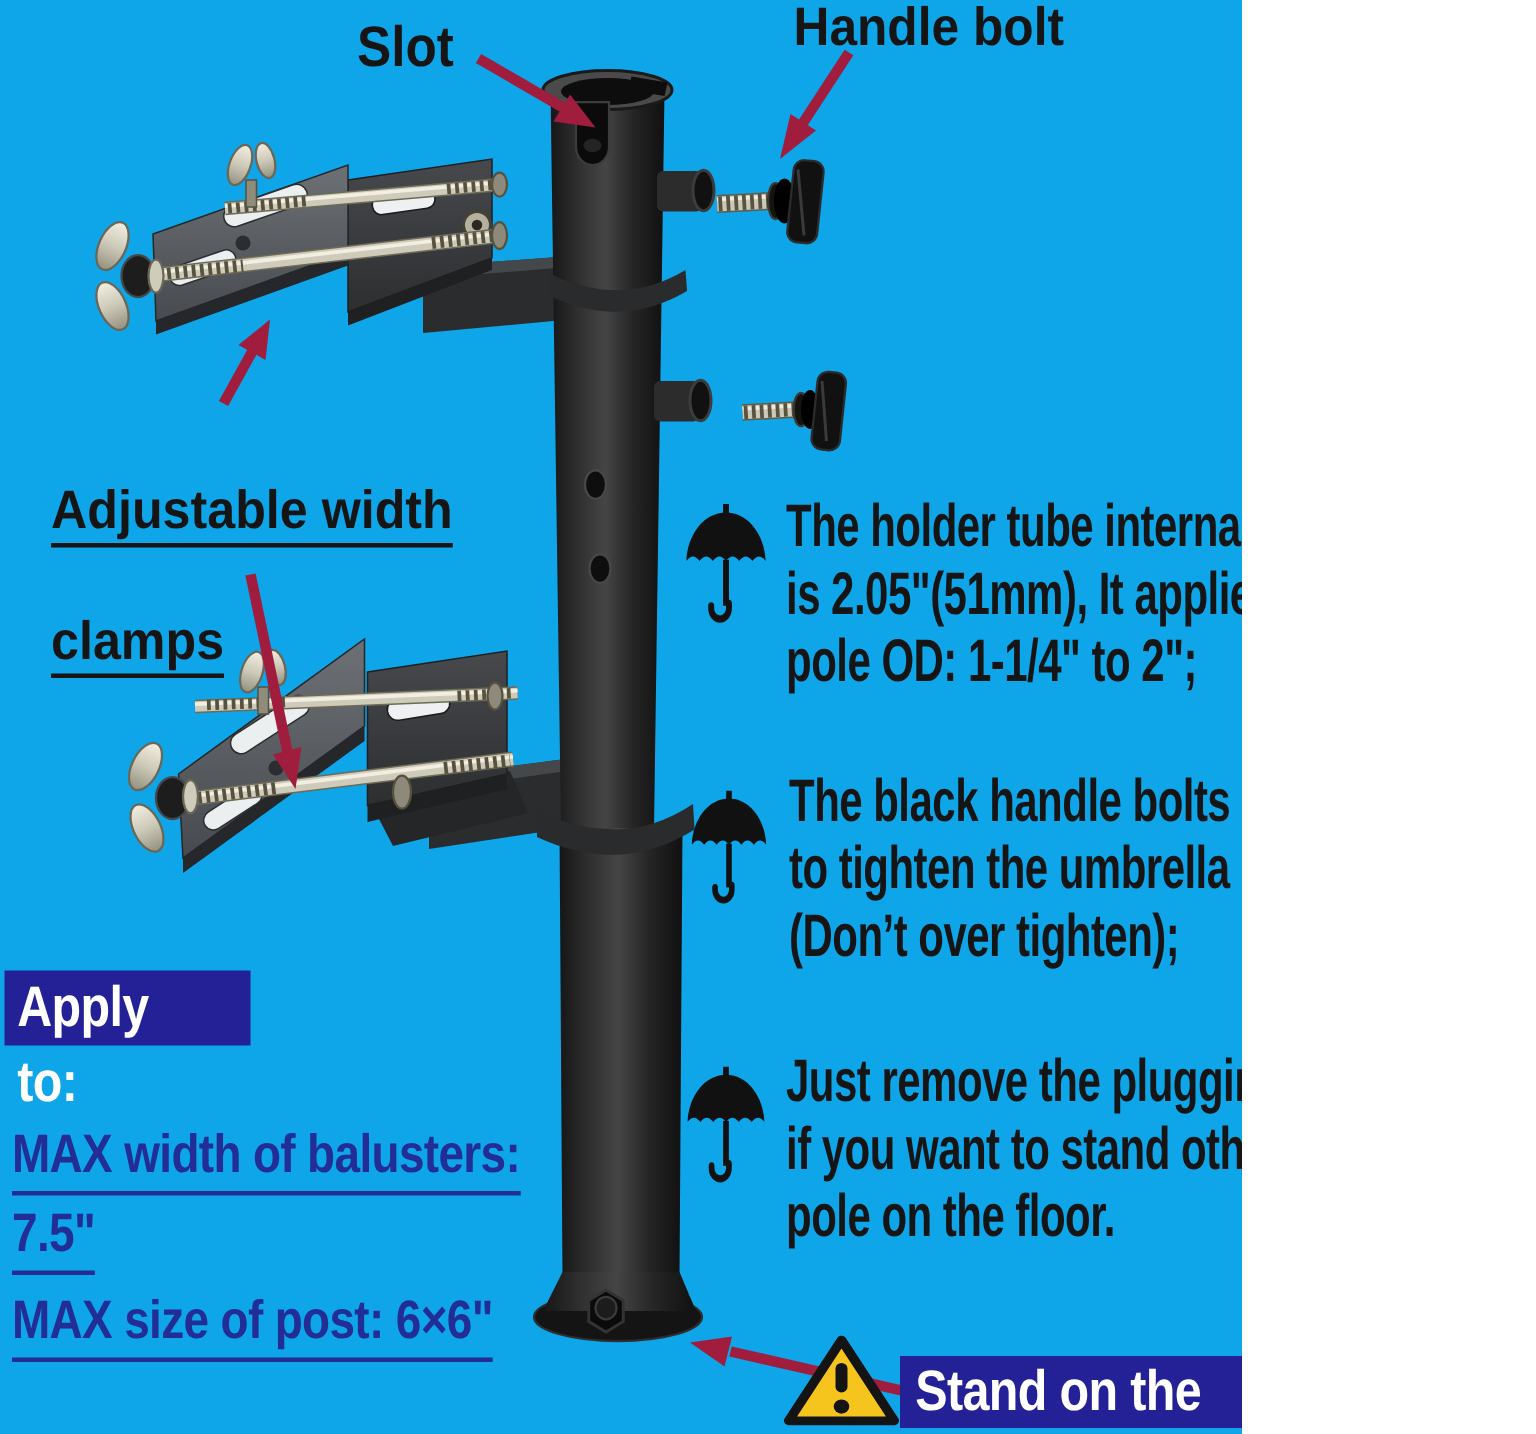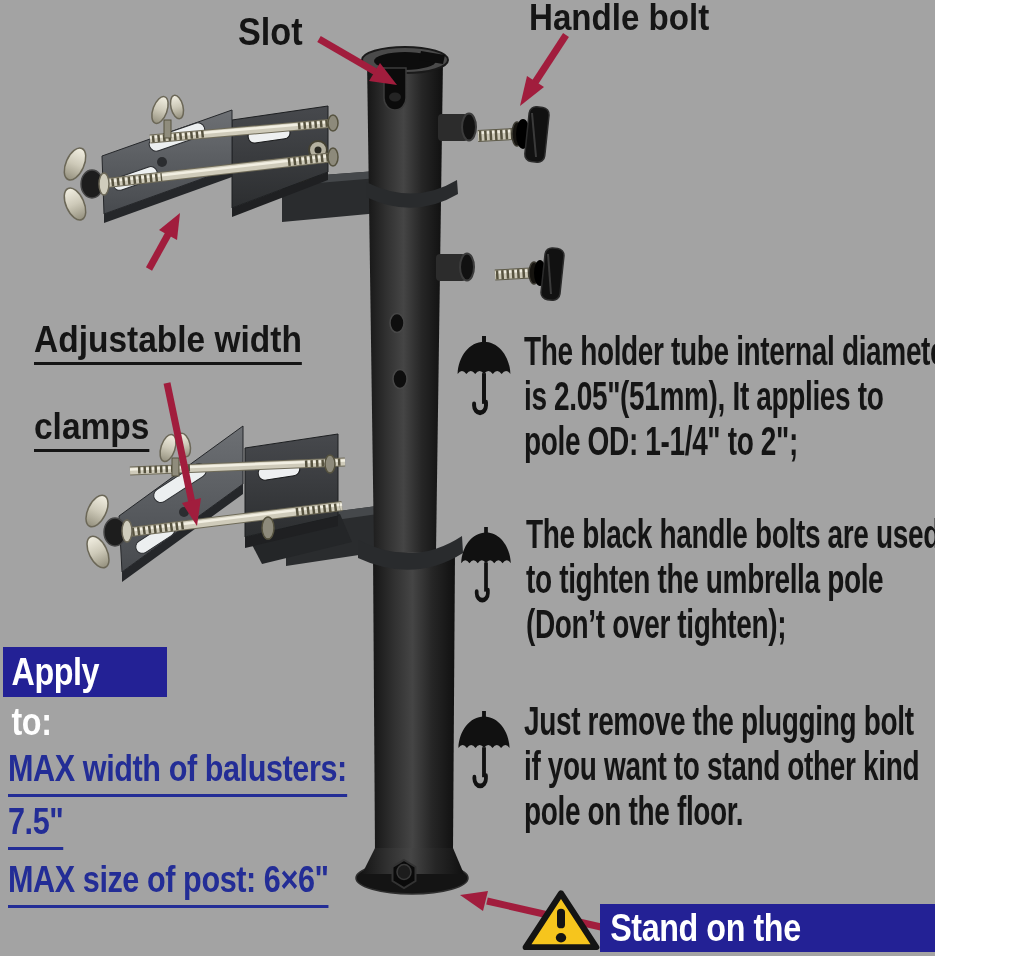--- a/index.html
+++ b/index.html
@@ -1,16 +1,16 @@
 <!DOCTYPE html>
 <html><head>
 <meta charset="utf-8">
 <style>
   html,body{margin:0;padding:0;background:#fff;}
-  .stage{position:relative;width:935px;height:956px;background:#a3a3a3;overflow:hidden;
+  .stage{position:relative;width:828px;height:956px;background:#0ea5e9;overflow:hidden;
          font-family:"Liberation Sans",sans-serif;}
   .art{position:absolute;left:0;top:0;}
   .t{position:absolute;font-family:"Liberation Sans",sans-serif;font-weight:bold;color:#151515;
      transform-origin:0 0;white-space:pre-line;}
   #slot-label{left:238px;top:11px;font-size:38px;transform:scaleX(.9);}
   #handle-label{left:529px;top:-3px;font-size:36px;transform:scaleX(.92);}
   #adj-label{left:34px;top:278px;font-size:36px;line-height:41px;transform:scaleX(.93);}
   #adj-label .u{display:inline-block;border-bottom:3px solid #151515;padding-bottom:2px;}
   .note-text{font-size:40px;line-height:45px;letter-spacing:-0.5px;transform:scaleX(.7);width:780px;}
   #note1{left:524px;top:329px;}

